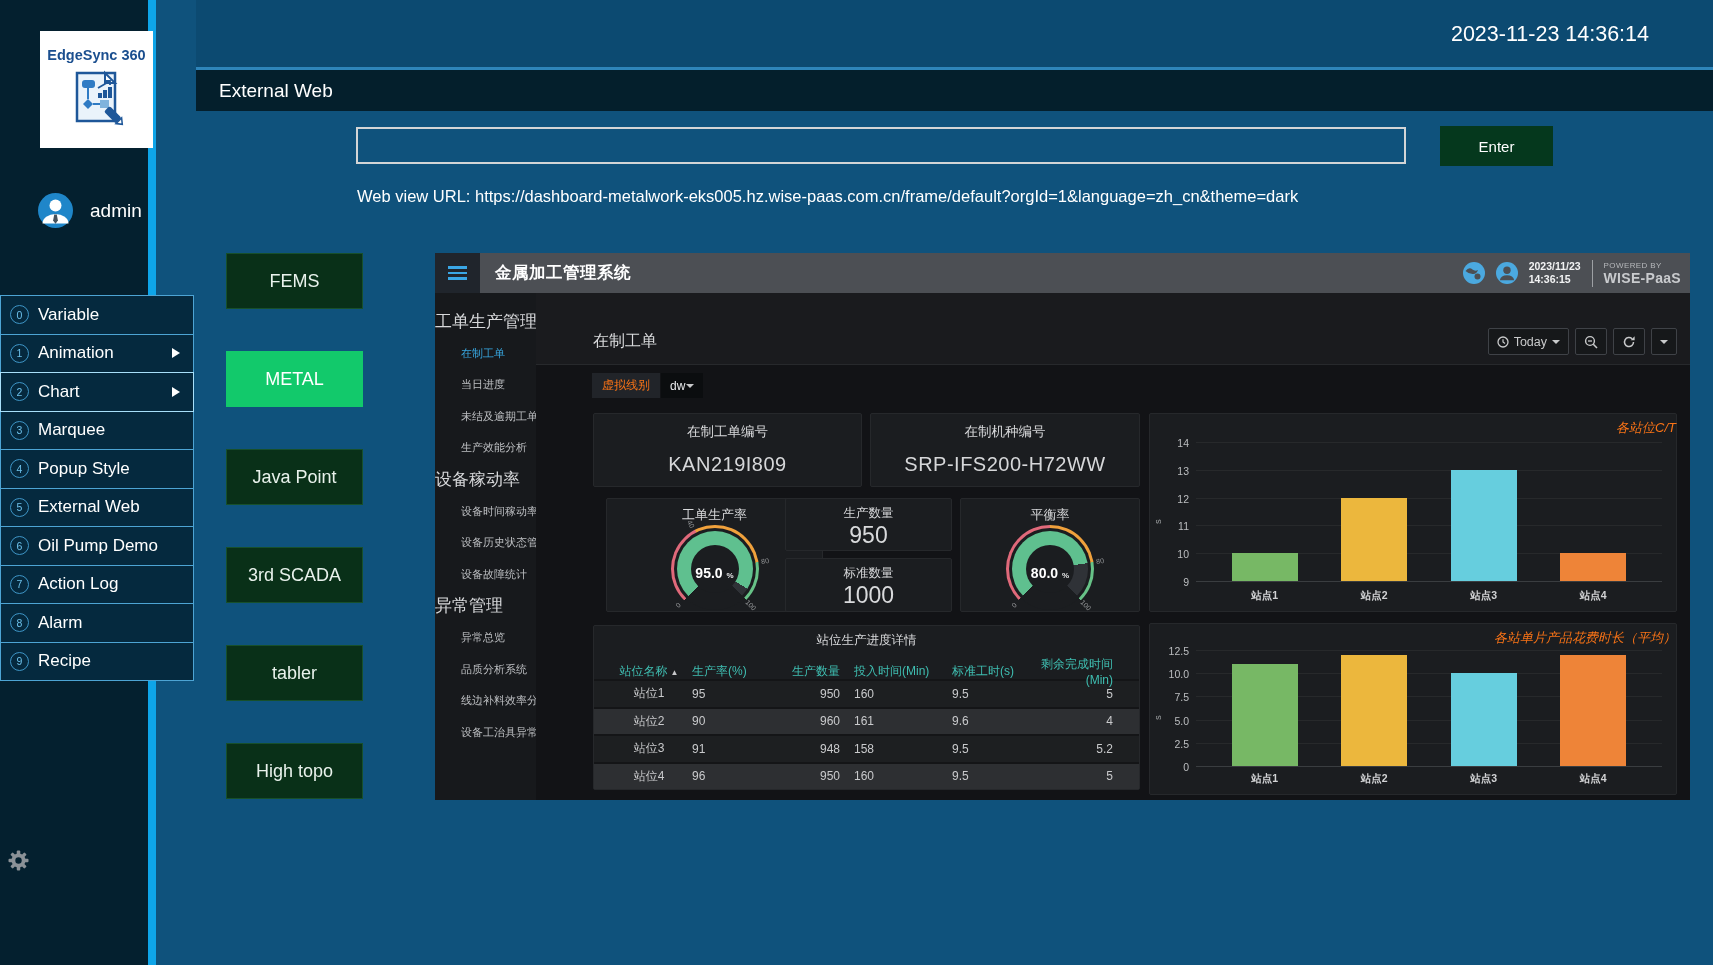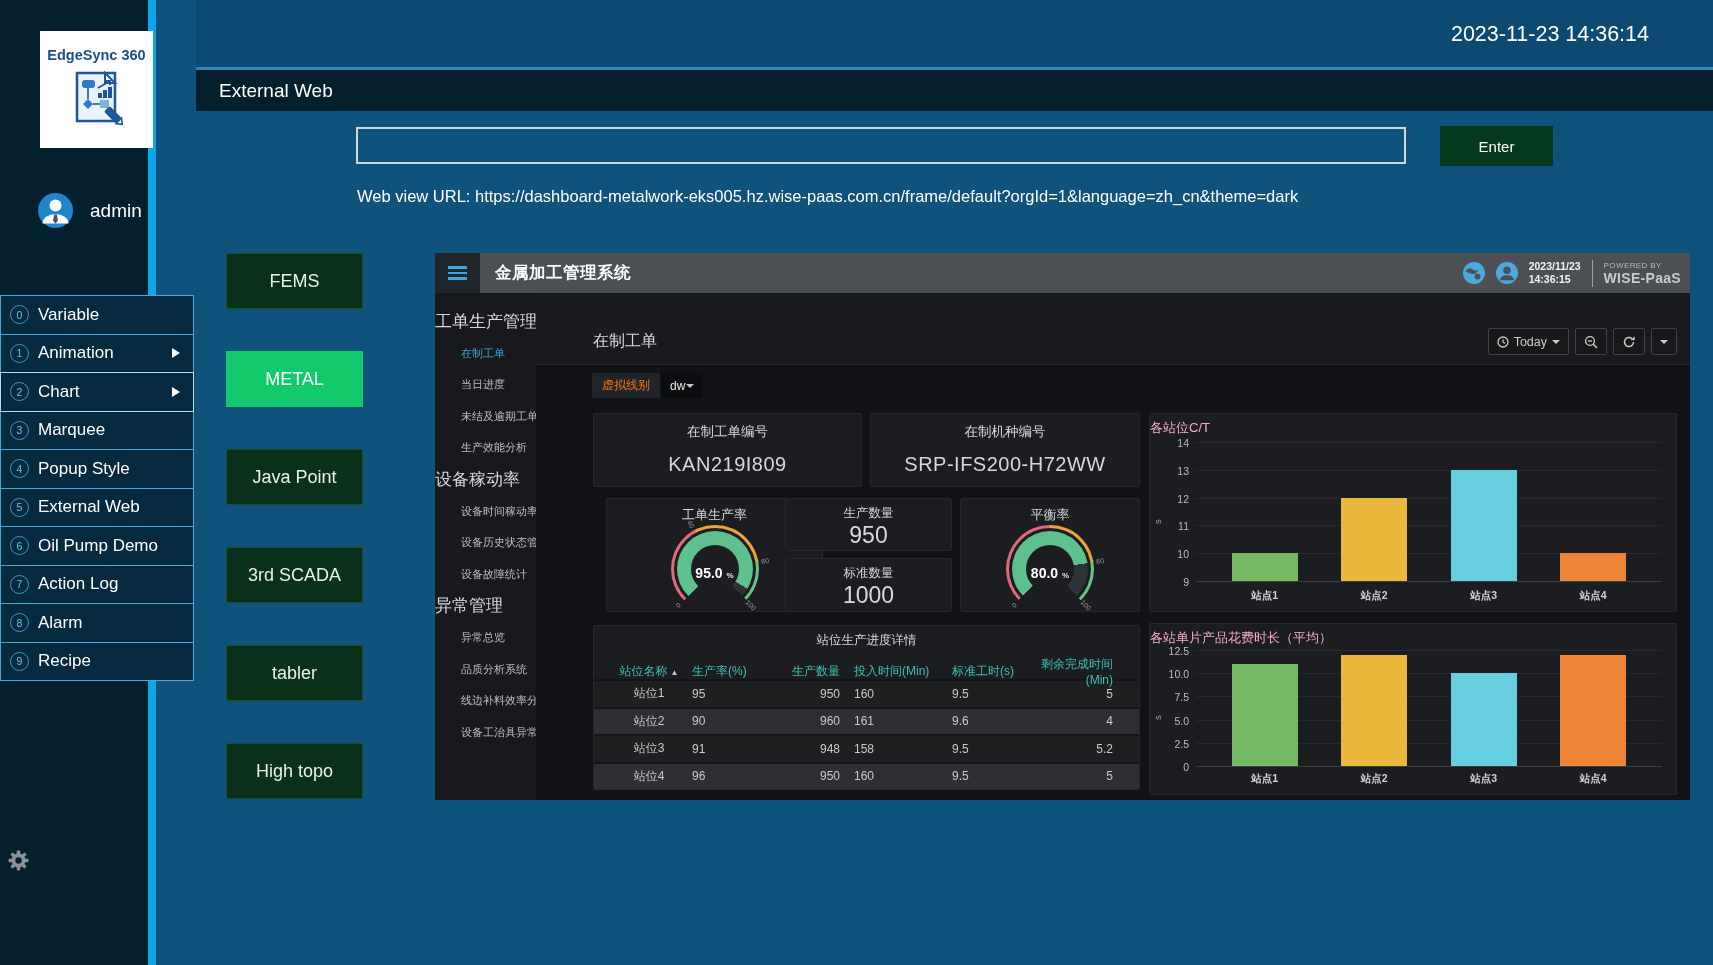--- a/index.html
+++ b/index.html
@@ -93,21 +93,21 @@
   .ttitle { text-align:center; font-size:12.5px; color:#d8d9db; margin-top:6px; }
   .thead { display:grid; grid-template-columns:86px 76px 86px 98px 86px 1fr; padding:0 12px; margin-top:7px; height:22px; align-items:center; color:#3fbfb2; font-size:12px; }
   .trows { margin-top:1px; }
   .trow { display:grid; grid-template-columns:86px 76px 86px 98px 86px 1fr; padding:0 12px; height:27.5px; align-items:center; color:#c9cacc; font-size:12px; background:#1d1f21; border-top:2px solid #141517; }
   .trow.alt { background:#2d2f32; }
   .al-c { text-align:center; } .al-l { text-align:left; } .al-r { text-align:right; padding-right:14px; }
   .sort-arrow { font-size:8px; color:#c7c8ca; margin-left:3px; }
 
   .chart1 { left:613px; top:120px; width:528px; height:199px; }
   .chart2 { left:613px; top:330px; width:528px; height:172px; }
-  .ctitle { text-align:left; font-size:13px; color:#f9a8d4; margin-top:5px; }
+  .ctitle { text-align:right; font-size:13px; color:#f97316; margin-top:5px;font-style:italic; }
   .cplot { position:absolute; left:46px; right:14px; }
   .chart1 .cplot { top:28px; bottom:30px; }
   .chart2 .cplot { top:26px; bottom:28px; }
   .cgrid { position:absolute; left:0; right:0; height:0; border-top:1px solid #27292b; }
   .cgrid.base { border-top-color:#3a3d40; }
   .ctick { position:absolute; right:calc(100% + 7px); top:0; transform:translateY(-50%); font-size:10.5px; color:#bcbec0; white-space:nowrap; }
   .cbars { position:absolute; inset:0; display:flex; align-items:flex-end; justify-content:space-around; padding:0 14px; }
   .cbar { width:66px; }
   .cxrow { position:absolute; left:46px; right:14px; bottom:6px; height:16px; display:flex; justify-content:space-around; padding:0 14px; }
   .cxlab { width:66px; text-align:center; font-size:10.5px; font-weight:bold; color:#d2d3d5; }

